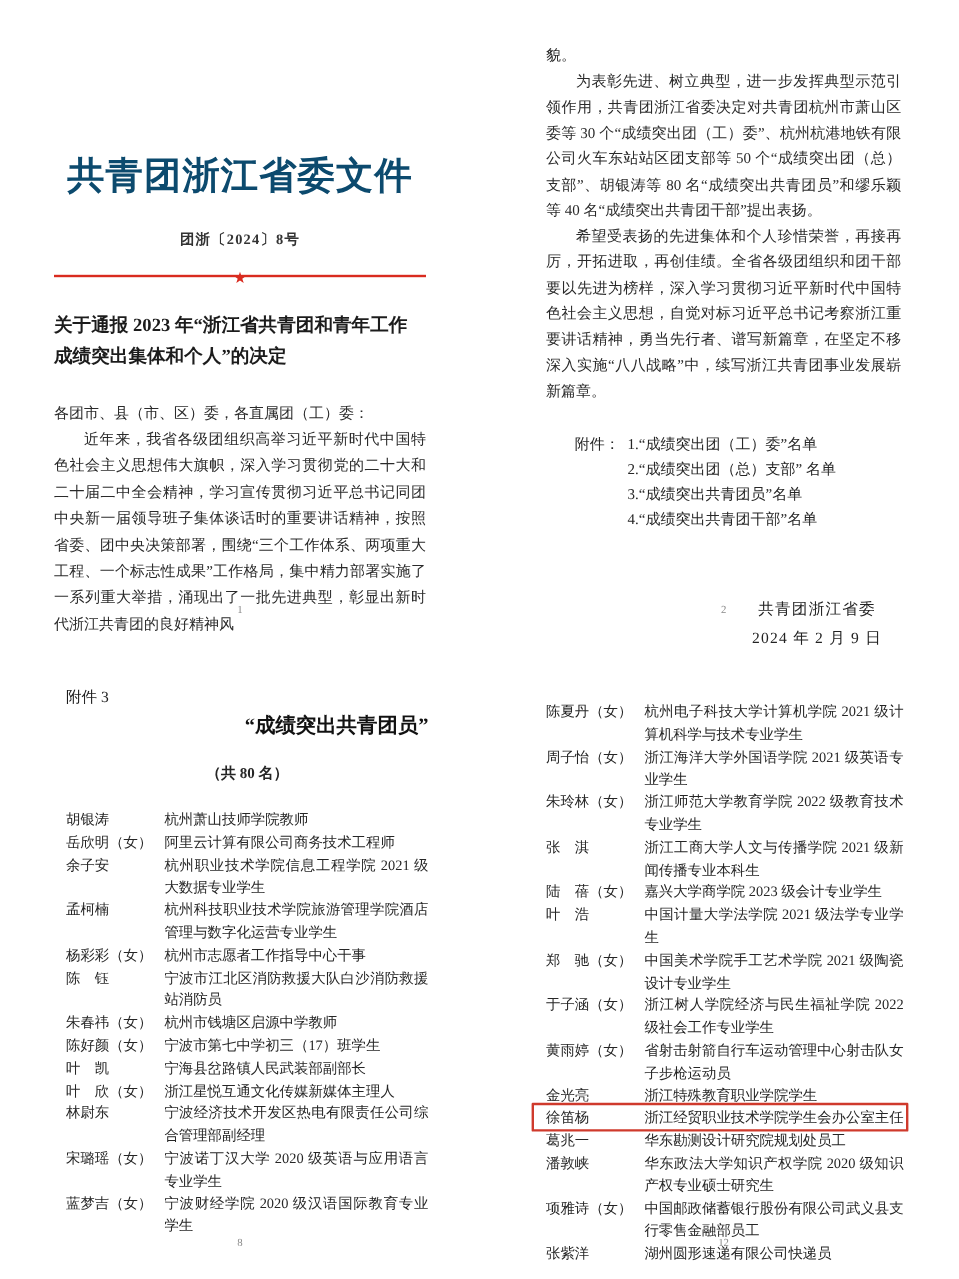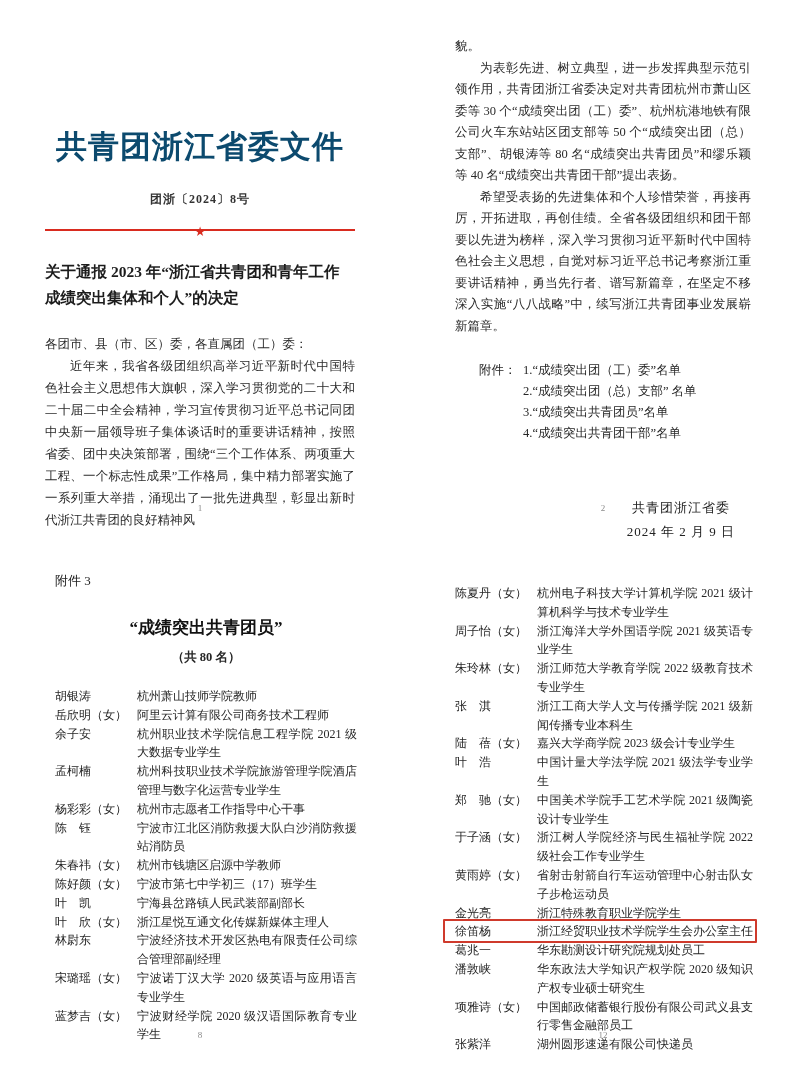--- a/index.html
+++ b/index.html
@@ -32,22 +32,22 @@
   .attach-label{flex:0 0 44px;margin-left:24px;}
   .attach-items{flex:1;}
   .signature-block{margin-top:52px;text-align:right;padding-right:16px;}
   .signature-inner{display:inline-block;text-align:center;font-size:13px;line-height:24px;
                    letter-spacing:1px;color:#222;}
 
   
   #p3{left:55px;top:572px;width:302px;}
   #p4{left:455px;top:563px;width:298px;}
   .attach-no{font-size:13px;font-weight:normal;color:#1c1c1c;}
-  .list-title{margin-top:26px;text-align:center;font-size:17px;font-weight:900;color:#111;}
-  .list-subtitle{margin-top:10px;text-align:center;font-size:12.5px;font-weight:bold;}
+  .list-title{margin-top:3px;text-align:right;font-size:17px;font-weight:900;color:#111;}
+  .list-subtitle{margin-top:20px;text-align:center;font-size:12.5px;font-weight:bold;}
   .namelist{margin-top:21px;}
   .row{display:flex;position:relative;font-size:12px;line-height:18.8px;}
   .row .nm{flex:0 0 82px;white-space:pre;}
   .row .aff{flex:1;text-align:justify;}
   .row.hl::after{content:'';position:absolute;top:-3px;bottom:-2px;left:-12px;right:-4px;
                  border:2px solid #cf3a2c;border-radius:1px;pointer-events:none;}
 </style>
 </head>
 <body>
 

